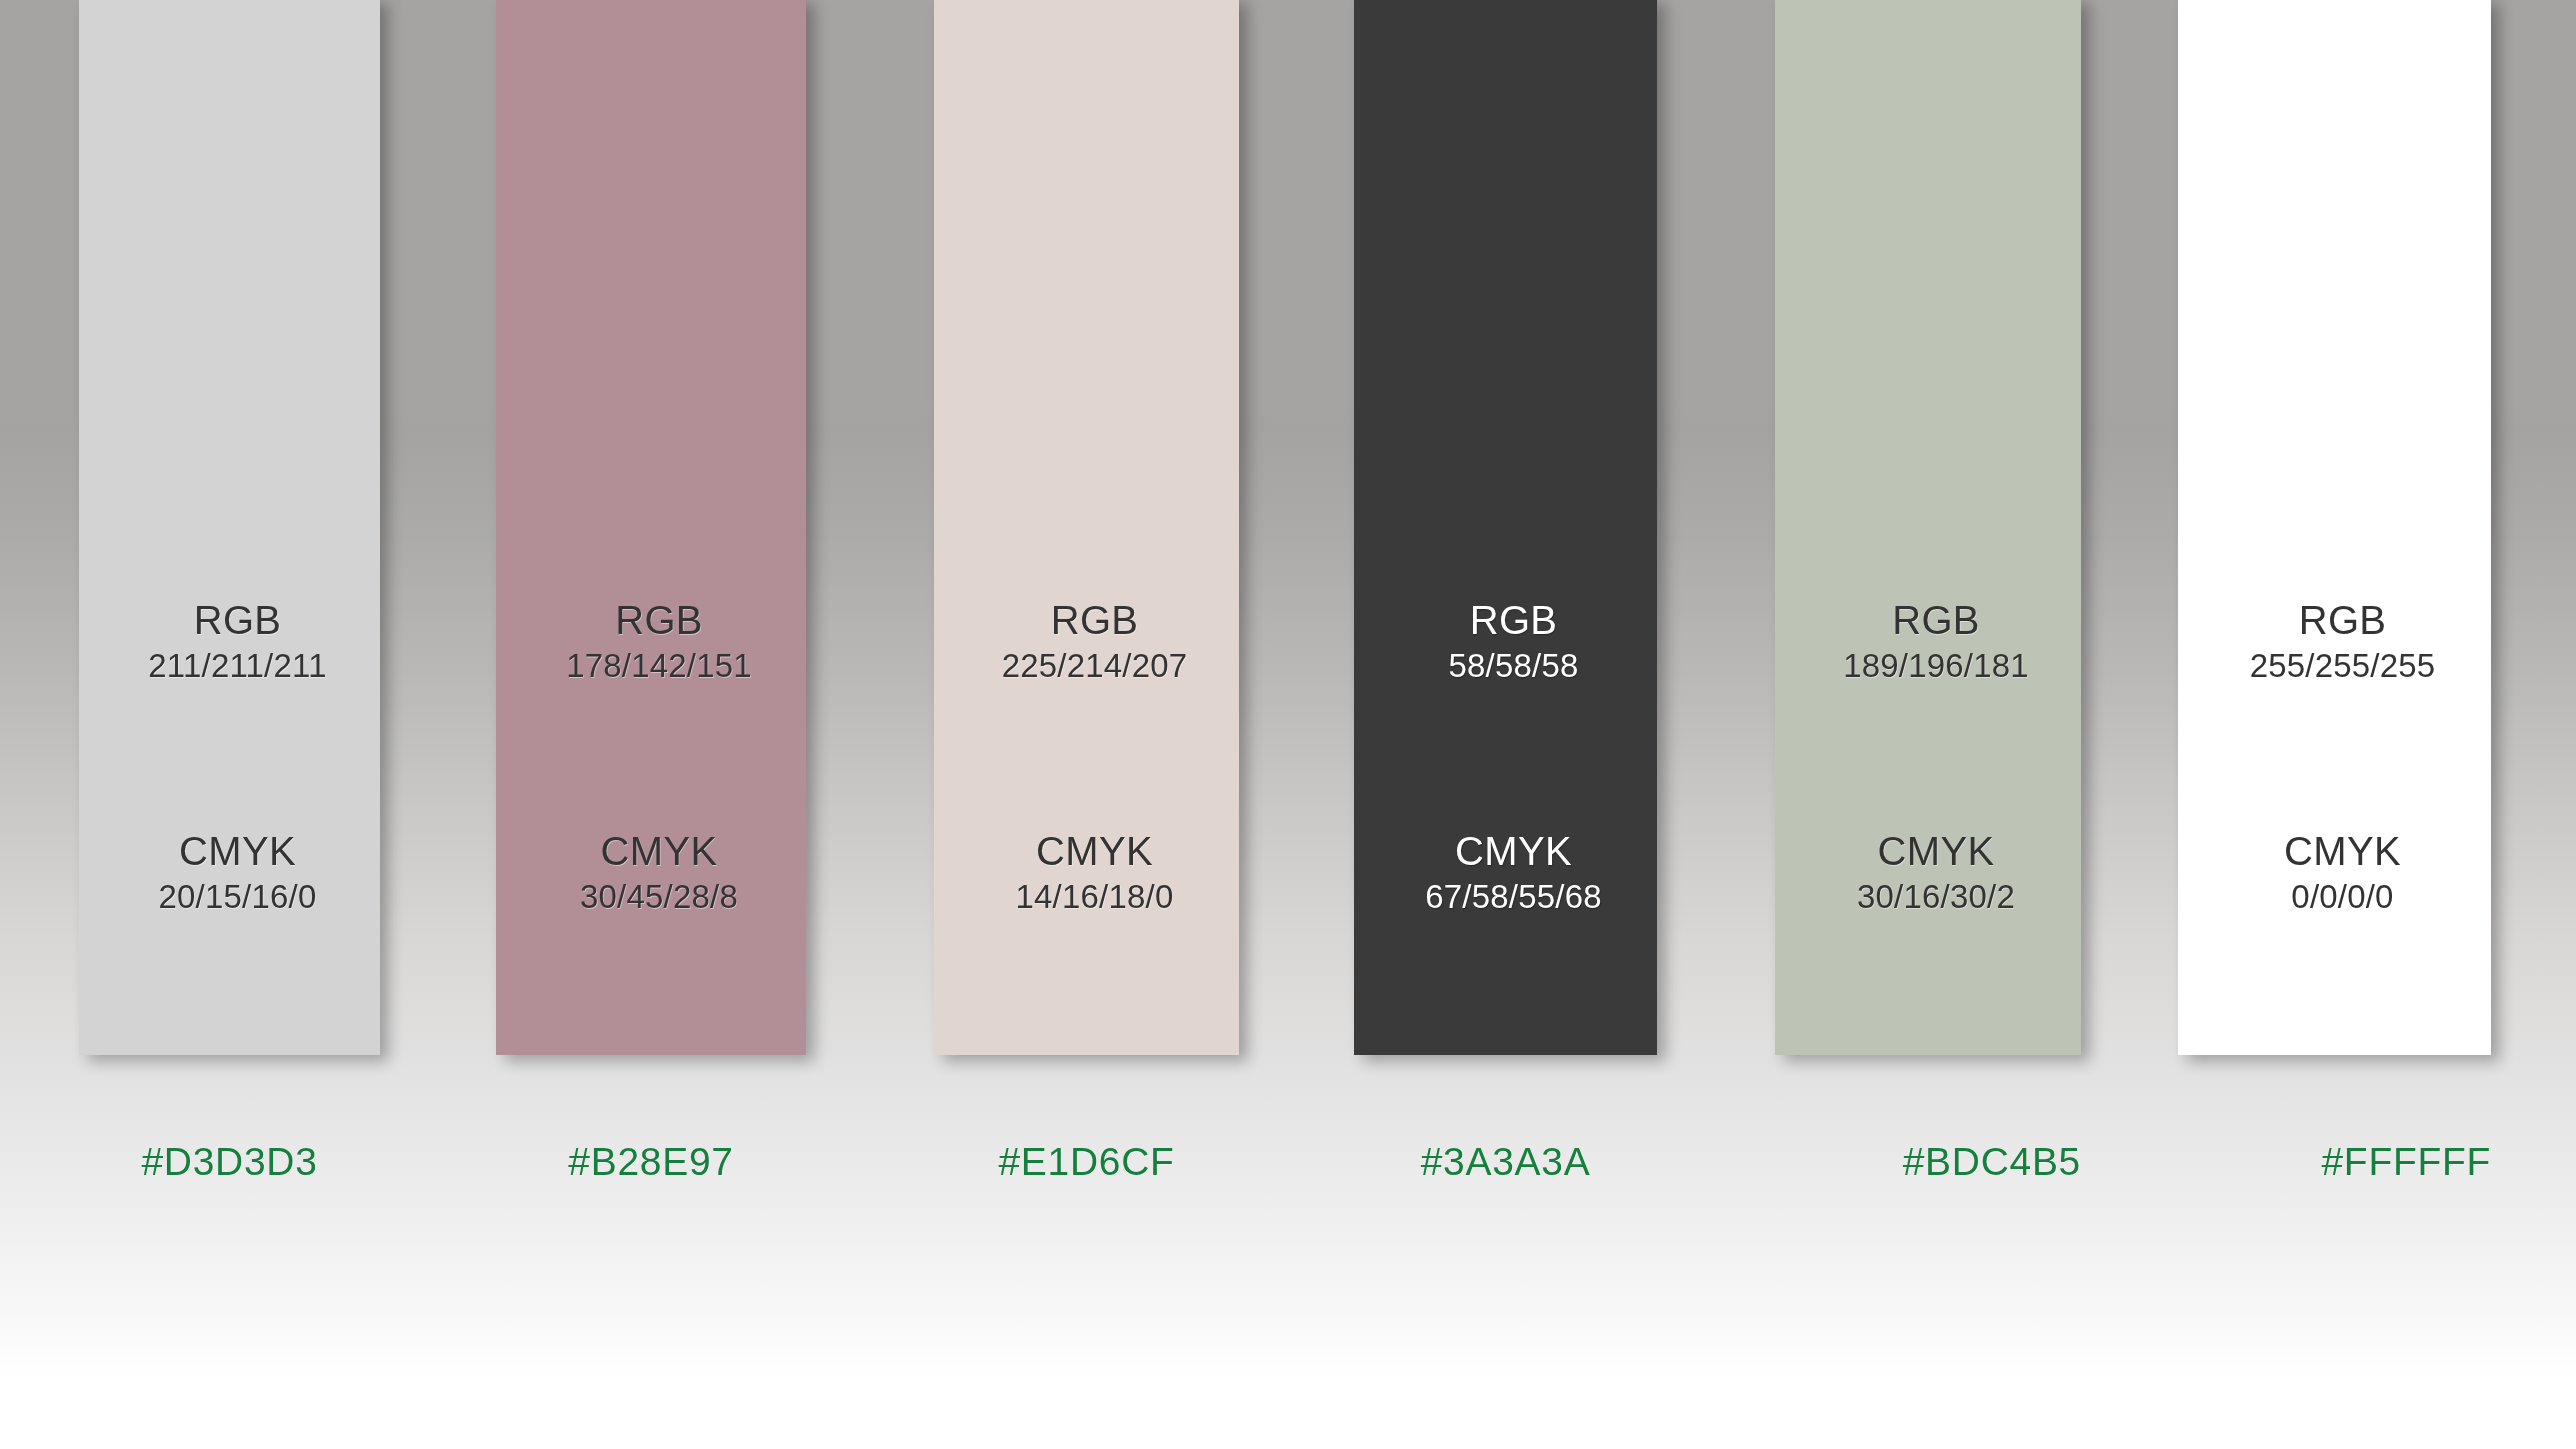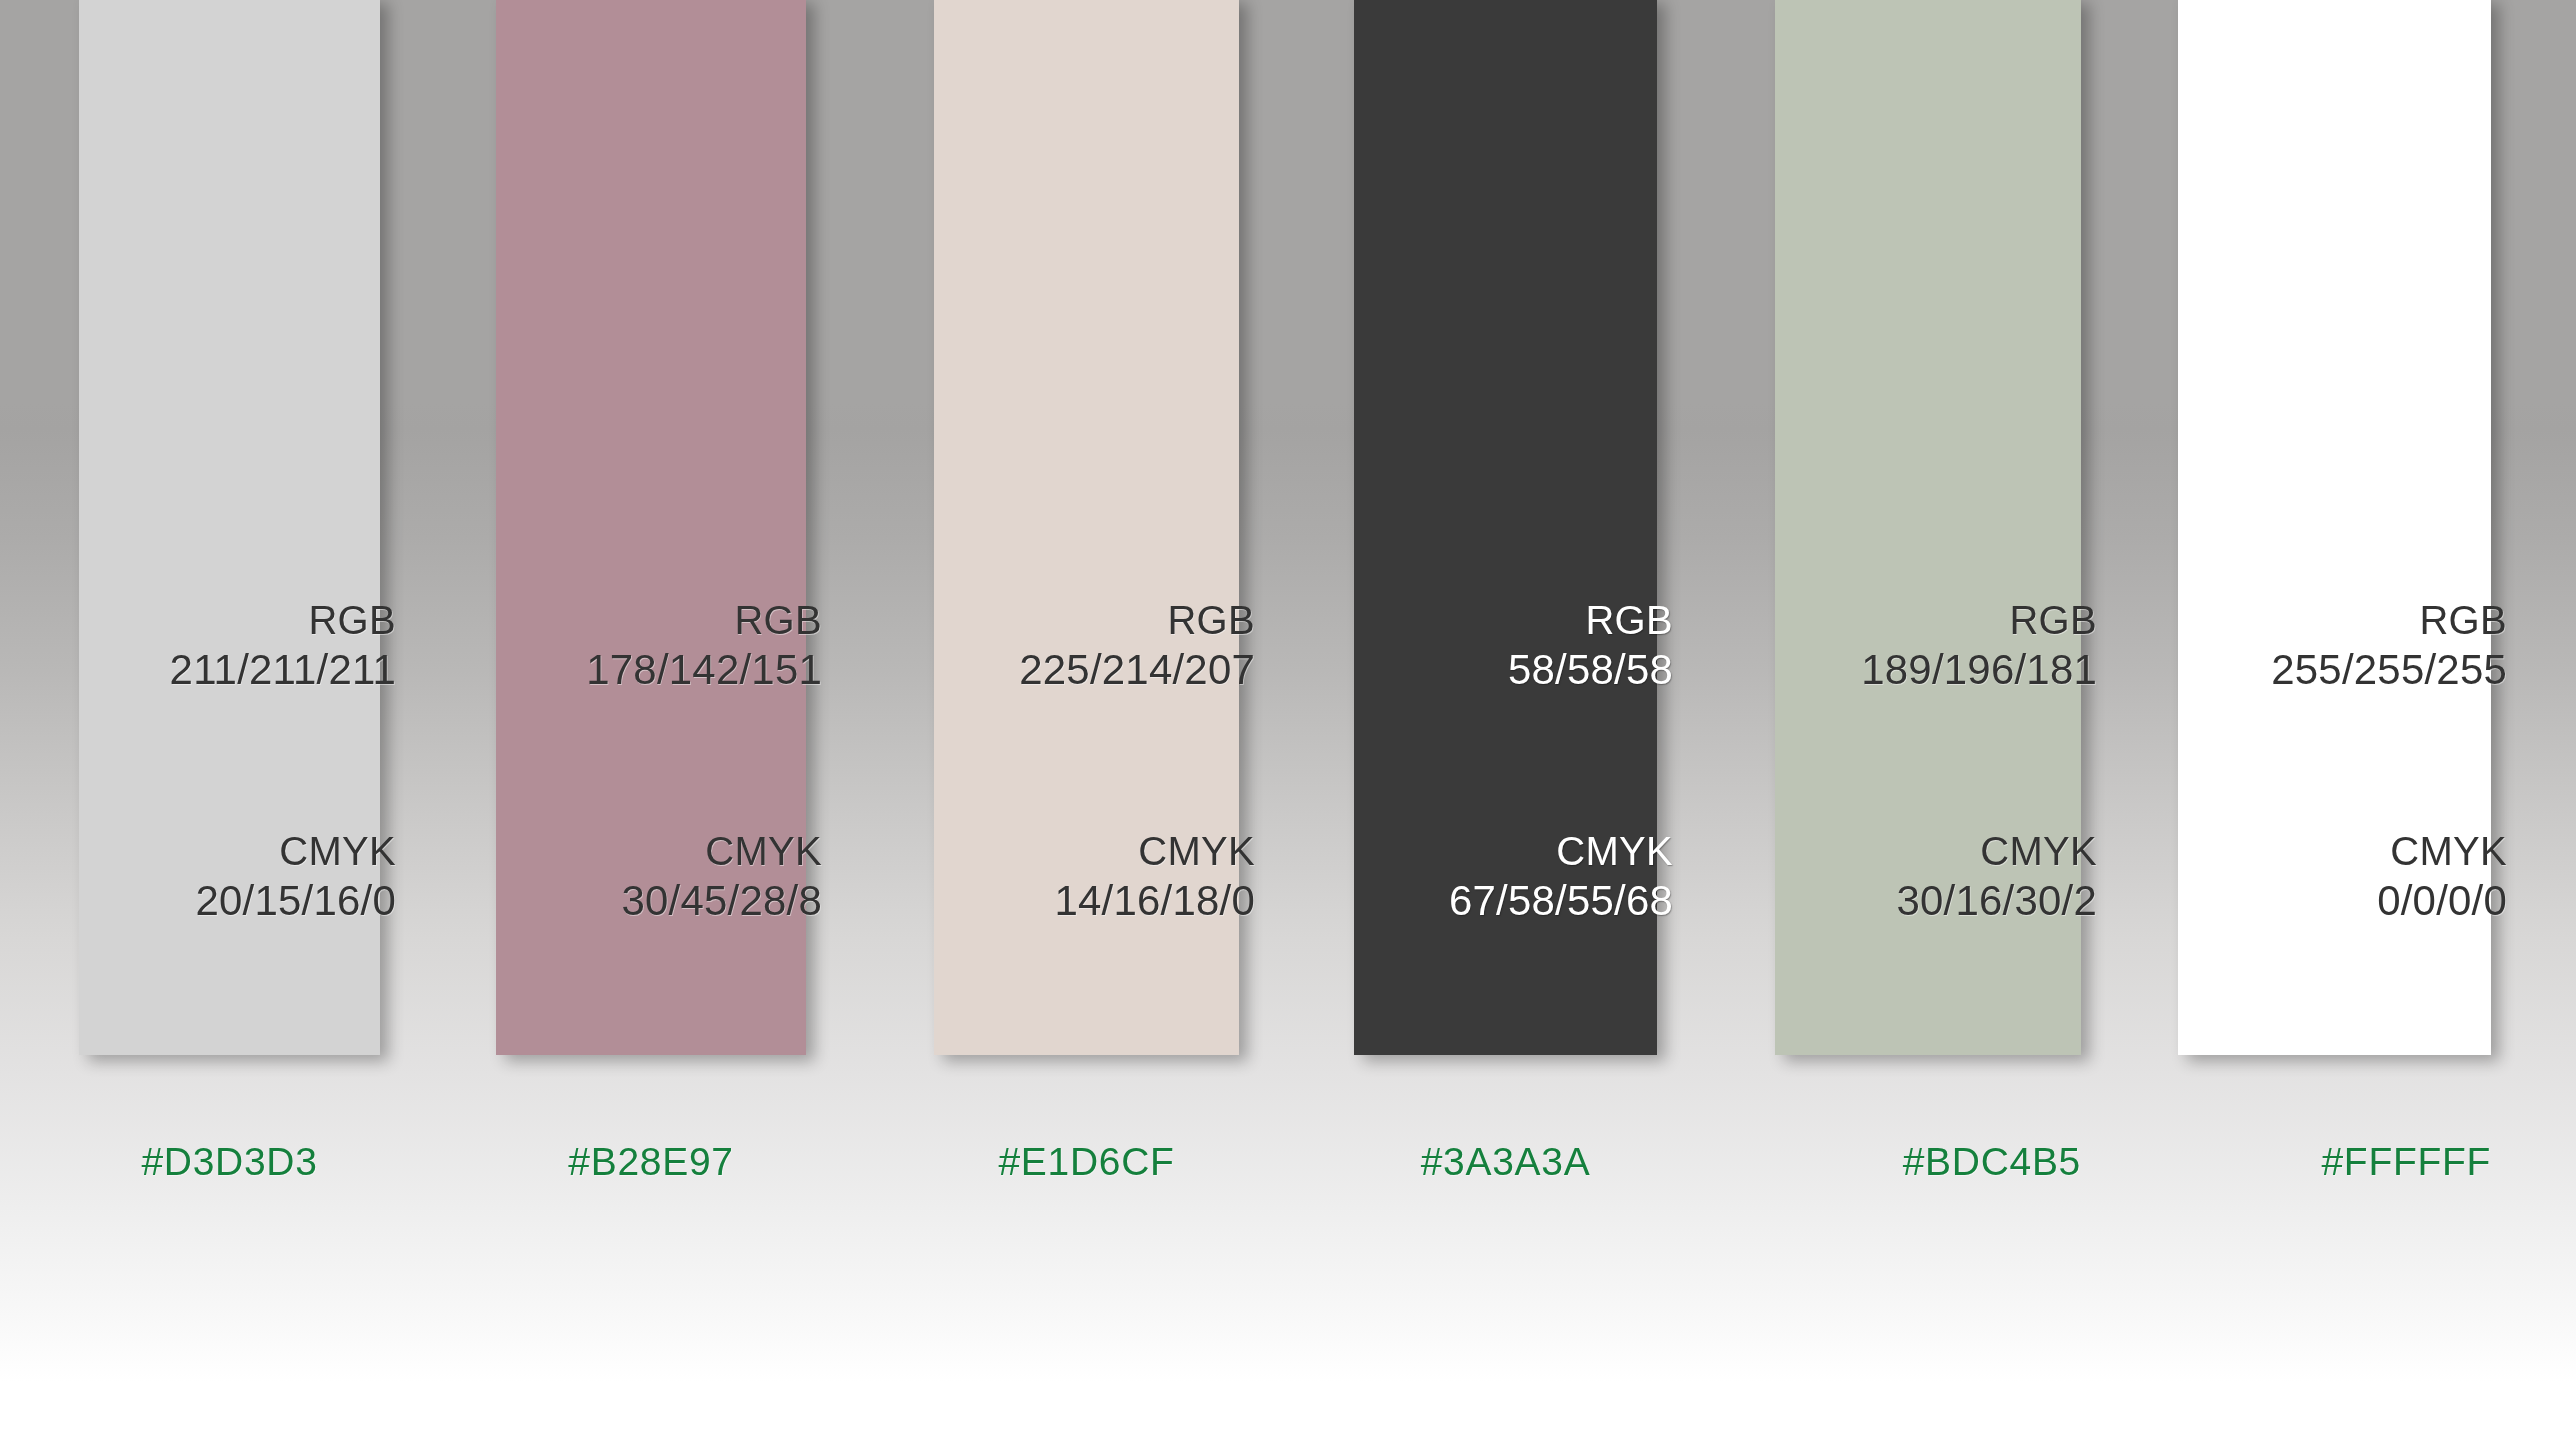--- a/index.html
+++ b/index.html
@@ -43,40 +43,40 @@
   }
 
   .swatch-inner {
     position: relative;
     width: 100%;
     height: 100%;
   }
 
   .info-block {
     position: absolute;
-    left: 16px;
+    left: 8px;
     width: 100%;
-    text-align: right;
+    text-align: center;
     line-height: 1.0;
   }
 
   .info-rgb  { top: 604px; }
   .info-cmyk { top: 835px; }
 
   .model-label {
     display: block;
     font-size: 40px;
     font-weight: 400;
     letter-spacing: 0.3px;
     margin-bottom: 9.4px;
   }
 
   .model-value {
     display: block;
-    font-size: 42px;
+    font-size: 33px;
     font-weight: 400;
     letter-spacing: 0.2px;
   }
 
   
   .txt-dark .model-label,
   .txt-dark .model-value {
     color: #333333;
     text-shadow: 0.7px 0.7px 0 rgba(255, 255, 255, 0.45);
   }

